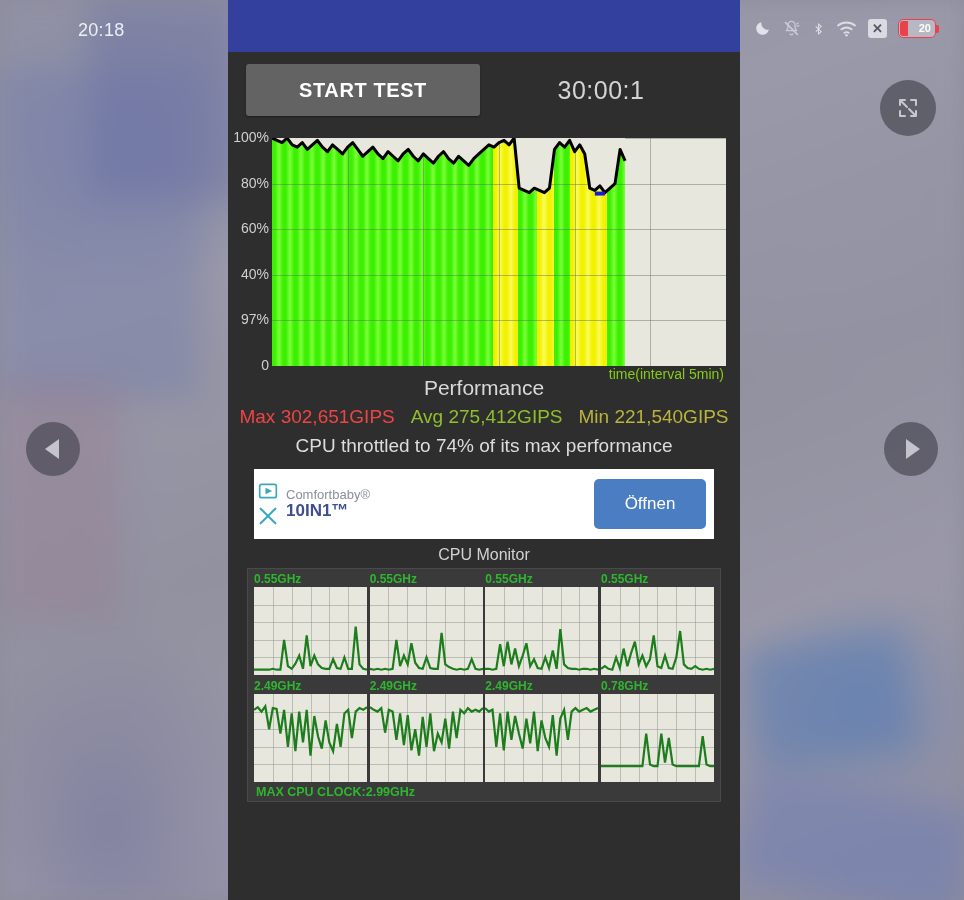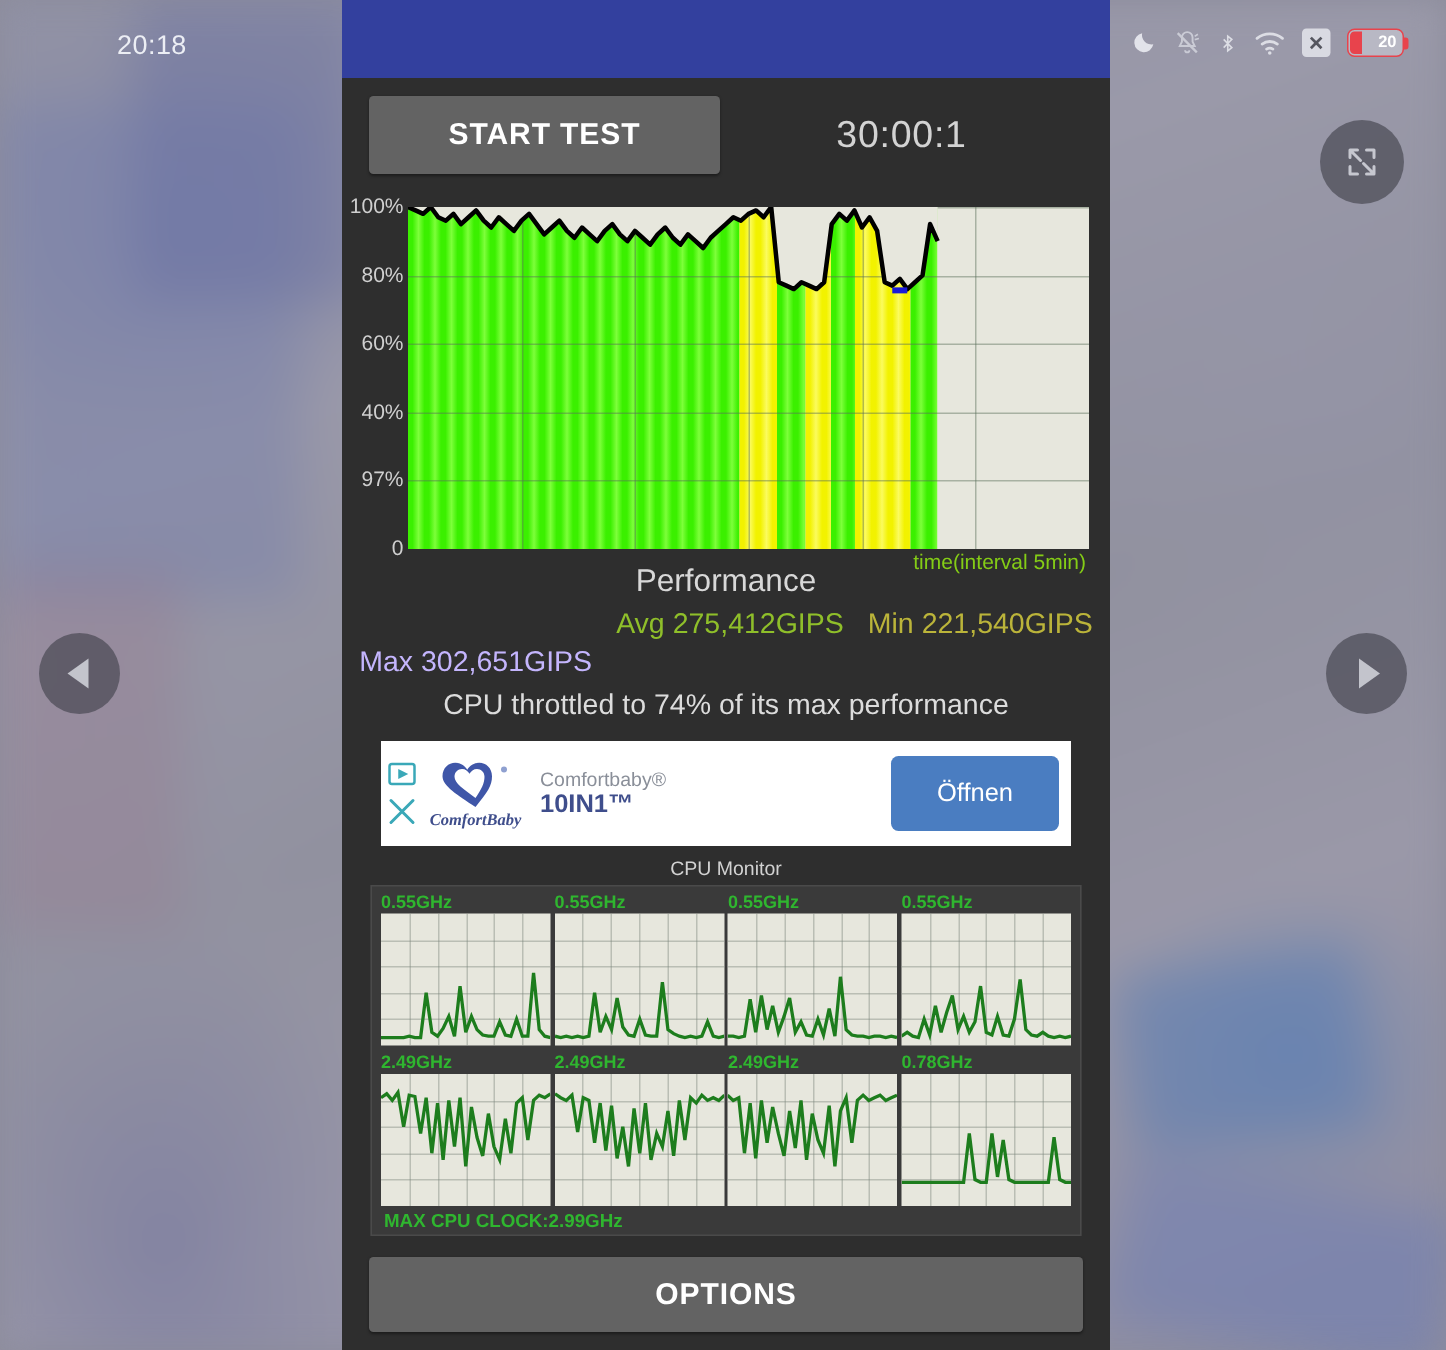--- a/index.html
+++ b/index.html
@@ -140,21 +140,21 @@
   #ad-text { flex: 1; padding-left: 6px; line-height: 1.08; }
   #ad-brand { color: #8a8f99; font-size: 13px; }
   #ad-head { color: #3f4e8c; font-size: 17px; font-weight: bold; }
   #ad-cta {
     width: 112px; height: 50px; margin-right: 8px; background: #4a7dc1; color: #fff;
     border-radius: 5px; display: flex; align-items: center; justify-content: center;
     font-size: 17px; border: none;
   }
 
   
-  #cpu-title { text-align: center; color: #d2d2d2; font-size: 13px; padding-top: 7px; }
+  #cpu-title { text-align: center; color: #d2d2d2; font-size: 16px; padding-top: 7px; }
   #cpu-panel {
     margin: 4px auto 0; width: 474px; height: 234px; background: #3a3a3a;
     border: 1px solid #4a4a4a; padding: 3px 2px 1px 2px; position: relative;
   }
   .cpu-row { display: flex; justify-content: space-between; padding: 0 4px; }
   .cpu-cell { width: 113px; }
   .cpu-label { color: #2fb62f; font-size: 12px; font-weight: bold; height: 15px; line-height: 15px; }
   .cpu-plot {
     width: 113px; height: 88px; background: #e7e7dd; position: relative; overflow: hidden;
   }
@@ -269,21 +269,21 @@
           <path d="M 0 0 L 0 0 L 5.044444444444444 2.280000000000001 L 10.088888888888889 4.560000000000002 L 15.133333333333333 0 L 20.177777777777777 6.840000000000003 L 25.22222222222222 9.120000000000005 L 30.266666666666666 4.560000000000002 L 35.31111111111111 11.400000000000006 L 40.355555555555554 6.840000000000003 L 45.400000000000006 2.280000000000001 L 50.44444444444444 9.120000000000005 L 55.488888888888894 13.680000000000007 L 60.53333333333333 6.840000000000003 L 65.57777777777778 11.400000000000006 L 70.62222222222222 15.95999999999998 L 75.66666666666666 9.120000000000005 L 80.71111111111111 4.560000000000002 L 85.75555555555556 11.400000000000006 L 90.80000000000001 18.23999999999998 L 95.84444444444445 13.680000000000007 L 100.88888888888889 9.120000000000005 L 105.93333333333334 15.95999999999998 L 110.97777777777779 20.519999999999982 L 116.02222222222221 13.680000000000007 L 121.06666666666666 18.23999999999998 L 126.11111111111111 22.799999999999983 L 131.15555555555557 15.95999999999998 L 136.20000000000002 11.400000000000006 L 141.24444444444444 18.23999999999998 L 146.28888888888886 22.799999999999983 L 151.33333333333331 15.95999999999998 L 156.37777777777777 20.519999999999982 L 161.42222222222222 25.079999999999984 L 166.46666666666667 18.23999999999998 L 171.51111111111112 13.680000000000007 L 176.55555555555557 20.519999999999982 L 181.60000000000002 25.079999999999984 L 186.64444444444447 18.23999999999998 L 191.6888888888889 22.799999999999983 L 196.73333333333335 27.359999999999985 L 201.77777777777777 20.519999999999982 L 206.8222222222222 15.95999999999998 L 211.86666666666667 11.400000000000006 L 216.9111111111111 6.840000000000003 L 221.95555555555558 9.120000000000005 L 227 4.560000000000002 L 232.04444444444442 2.280000000000001 L 237.0888888888889 6.840000000000003 L 242.13333333333333 0 L 247.1777777777778 50.16 L 252.22222222222223 52.44 L 257.26666666666665 54.72 L 262.31111111111113 50.16 L 267.35555555555555 52.44 L 272.40000000000003 54.72 L 277.44444444444446 50.16 L 282.4888888888889 11.400000000000006 L 287.5333333333333 4.560000000000002 L 292.5777777777777 9.120000000000005 L 297.6222222222222 2.280000000000001 L 302.66666666666663 13.680000000000007 L 307.71111111111105 6.840000000000003 L 312.75555555555553 15.95999999999998 L 317.79999999999995 50.16 L 322.84444444444443 52.44 L 327.88888888888886 47.879999999999995 L 332.93333333333334 54.72 L 337.97777777777776 50.16 L 343.02222222222224 45.599999999999994 L 348.06666666666666 11.400000000000006 L 353.11111111111114 22.799999999999983 L 353.11111111111114 0 Z" fill="#e7e7dd"></path>
           <path d="M 0 0 L 5.044444444444444 2.280000000000001 L 10.088888888888889 4.560000000000002 L 15.133333333333333 0 L 20.177777777777777 6.840000000000003 L 25.22222222222222 9.120000000000005 L 30.266666666666666 4.560000000000002 L 35.31111111111111 11.400000000000006 L 40.355555555555554 6.840000000000003 L 45.400000000000006 2.280000000000001 L 50.44444444444444 9.120000000000005 L 55.488888888888894 13.680000000000007 L 60.53333333333333 6.840000000000003 L 65.57777777777778 11.400000000000006 L 70.62222222222222 15.95999999999998 L 75.66666666666666 9.120000000000005 L 80.71111111111111 4.560000000000002 L 85.75555555555556 11.400000000000006 L 90.80000000000001 18.23999999999998 L 95.84444444444445 13.680000000000007 L 100.88888888888889 9.120000000000005 L 105.93333333333334 15.95999999999998 L 110.97777777777779 20.519999999999982 L 116.02222222222221 13.680000000000007 L 121.06666666666666 18.23999999999998 L 126.11111111111111 22.799999999999983 L 131.15555555555557 15.95999999999998 L 136.20000000000002 11.400000000000006 L 141.24444444444444 18.23999999999998 L 146.28888888888886 22.799999999999983 L 151.33333333333331 15.95999999999998 L 156.37777777777777 20.519999999999982 L 161.42222222222222 25.079999999999984 L 166.46666666666667 18.23999999999998 L 171.51111111111112 13.680000000000007 L 176.55555555555557 20.519999999999982 L 181.60000000000002 25.079999999999984 L 186.64444444444447 18.23999999999998 L 191.6888888888889 22.799999999999983 L 196.73333333333335 27.359999999999985 L 201.77777777777777 20.519999999999982 L 206.8222222222222 15.95999999999998 L 211.86666666666667 11.400000000000006 L 216.9111111111111 6.840000000000003 L 221.95555555555558 9.120000000000005 L 227 4.560000000000002 L 232.04444444444442 2.280000000000001 L 237.0888888888889 6.840000000000003 L 242.13333333333333 0 L 247.1777777777778 50.16 L 252.22222222222223 52.44 L 257.26666666666665 54.72 L 262.31111111111113 50.16 L 267.35555555555555 52.44 L 272.40000000000003 54.72 L 277.44444444444446 50.16 L 282.4888888888889 11.400000000000006 L 287.5333333333333 4.560000000000002 L 292.5777777777777 9.120000000000005 L 297.6222222222222 2.280000000000001 L 302.66666666666663 13.680000000000007 L 307.71111111111105 6.840000000000003 L 312.75555555555553 15.95999999999998 L 317.79999999999995 50.16 L 322.84444444444443 52.44 L 327.88888888888886 47.879999999999995 L 332.93333333333334 54.72 L 337.97777777777776 50.16 L 343.02222222222224 45.599999999999994 L 348.06666666666666 11.400000000000006 L 353.11111111111114 22.799999999999983" fill="none" stroke="#000000" stroke-width="3" stroke-linejoin="round" vector-effect="non-scaling-stroke"></path>
           <rect x="322.84444444444443" y="53.579999999999984" width="10" height="4" fill="#1b1bd8"></rect>
         </svg>
     </div>
     <div id="xlab">time(interval 5min)</div>
   </div>
 
   <div id="perf-title">Performance</div>
   <div id="perf-stats">
-    <span style="color: #c4b5fd; margin-top: 25px;">
+    <span style="color: #ef4444;">
       <span>Max</span>
       <span>302,651GIPS</span>
     </span>
     <span style="color: rgb(143, 191, 42);">
       <span>Avg</span>
       <span>275,412GIPS</span>
     </span>
     <span style="color: rgb(187, 180, 58);">
       <span>Min</span>
       <span>221,540GIPS</span>
@@ -294,28 +294,20 @@
   <div id="ad">
     <div id="ad-controls">
       <svg width="22" height="20" viewBox="0 0 24 24">
         <rect x="2" y="4" width="20" height="16" rx="2" fill="none" stroke="#3aa8b8" stroke-width="2"></rect>
         <path d="M9 8l8 4-8 4z" fill="#3aa8b8"></path>
       </svg>
       <svg width="22" height="22" viewBox="0 0 24 24">
         <path d="M4 4 L20 20 M20 4 L4 20" stroke="#3aa8b8" stroke-width="2.2" stroke-linecap="round"></path>
       </svg>
     </div>
-    <div id="ad-logo">
-      <svg width="52" height="34" viewBox="0 0 52 34">
-        <path d="M26 32C14 24 4 18 4 11.5 4 6 8 2.5 12.5 2.5c3.6 0 6.4 2 8 4.6 1.6-2.6 4.4-4.6 8-4.6C33 2.5 37 6 37 11.5 37 18 34 22 26 32z" fill="#3f56a8"></path>
-        <path d="M26 26C18 20 12 16 12 11.8c0-3.1 2.3-5.2 5-5.2 2.3 0 4 1.4 5 3.2 1-1.8 2.7-3.2 5-3.2 2.7 0 5 2.1 5 5.2C32 16 30 20 26 26z" fill="#ffffff"></path>
-        <circle cx="45" cy="7" r="2" fill="#8fa0d0"></circle>
-      </svg>
-      <div style="font-family:'Liberation Serif',serif;font-style:italic;font-weight:bold;font-size:11px;color:#3f4e8c;margin-top:1px;">ComfortBaby</div>
-    </div>
     <div id="ad-text">
       <div id="ad-brand">Comfortbaby®</div>
       <div id="ad-head" style="color:#3f4e8c;font-size:17px;font-weight:bold;">10IN1™</div>
     </div>
     <button id="ad-cta">Öffnen</button>
   </div>
 
   <div id="cpu-title">CPU Monitor</div>
   <div id="cpu-panel">
     <div class="cpu-row" id="row0">
@@ -455,15 +447,14 @@
             <svg width="113" height="88" viewBox="0 0 113 88" style="position: absolute; inset: 0px;">
               <path d="M 0.0 72.2 L 3.8 72.2 L 7.5 72.2 L 11.3 72.2 L 15.1 72.2 L 18.8 72.2 L 22.6 72.2 L 26.4 72.2 L 30.1 72.2 L 33.9 72.2 L 37.7 72.2 L 41.4 72.2 L 45.2 39.6 L 49.0 70.4 L 52.7 72.2 L 56.5 72.2 L 60.3 39.6 L 64.0 68.6 L 67.8 44.0 L 71.6 70.4 L 75.3 72.2 L 79.1 72.2 L 82.9 72.2 L 86.6 72.2 L 90.4 72.2 L 94.2 72.2 L 97.9 72.2 L 101.7 42.2 L 105.5 70.4 L 109.2 72.2 L 113.0 72.2" fill="none" stroke="#1d7d1d" stroke-width="2.2"></path>
             </svg>
           </div>
         </div>
       </div>
     <div id="cpu-max">MAX CPU CLOCK:2.99GHz</div>
   </div>
 
   <div id="bottomrow">
-    <button class="btn">OPTIONS</button>
   </div>
 </div>
 
 </body></html>

